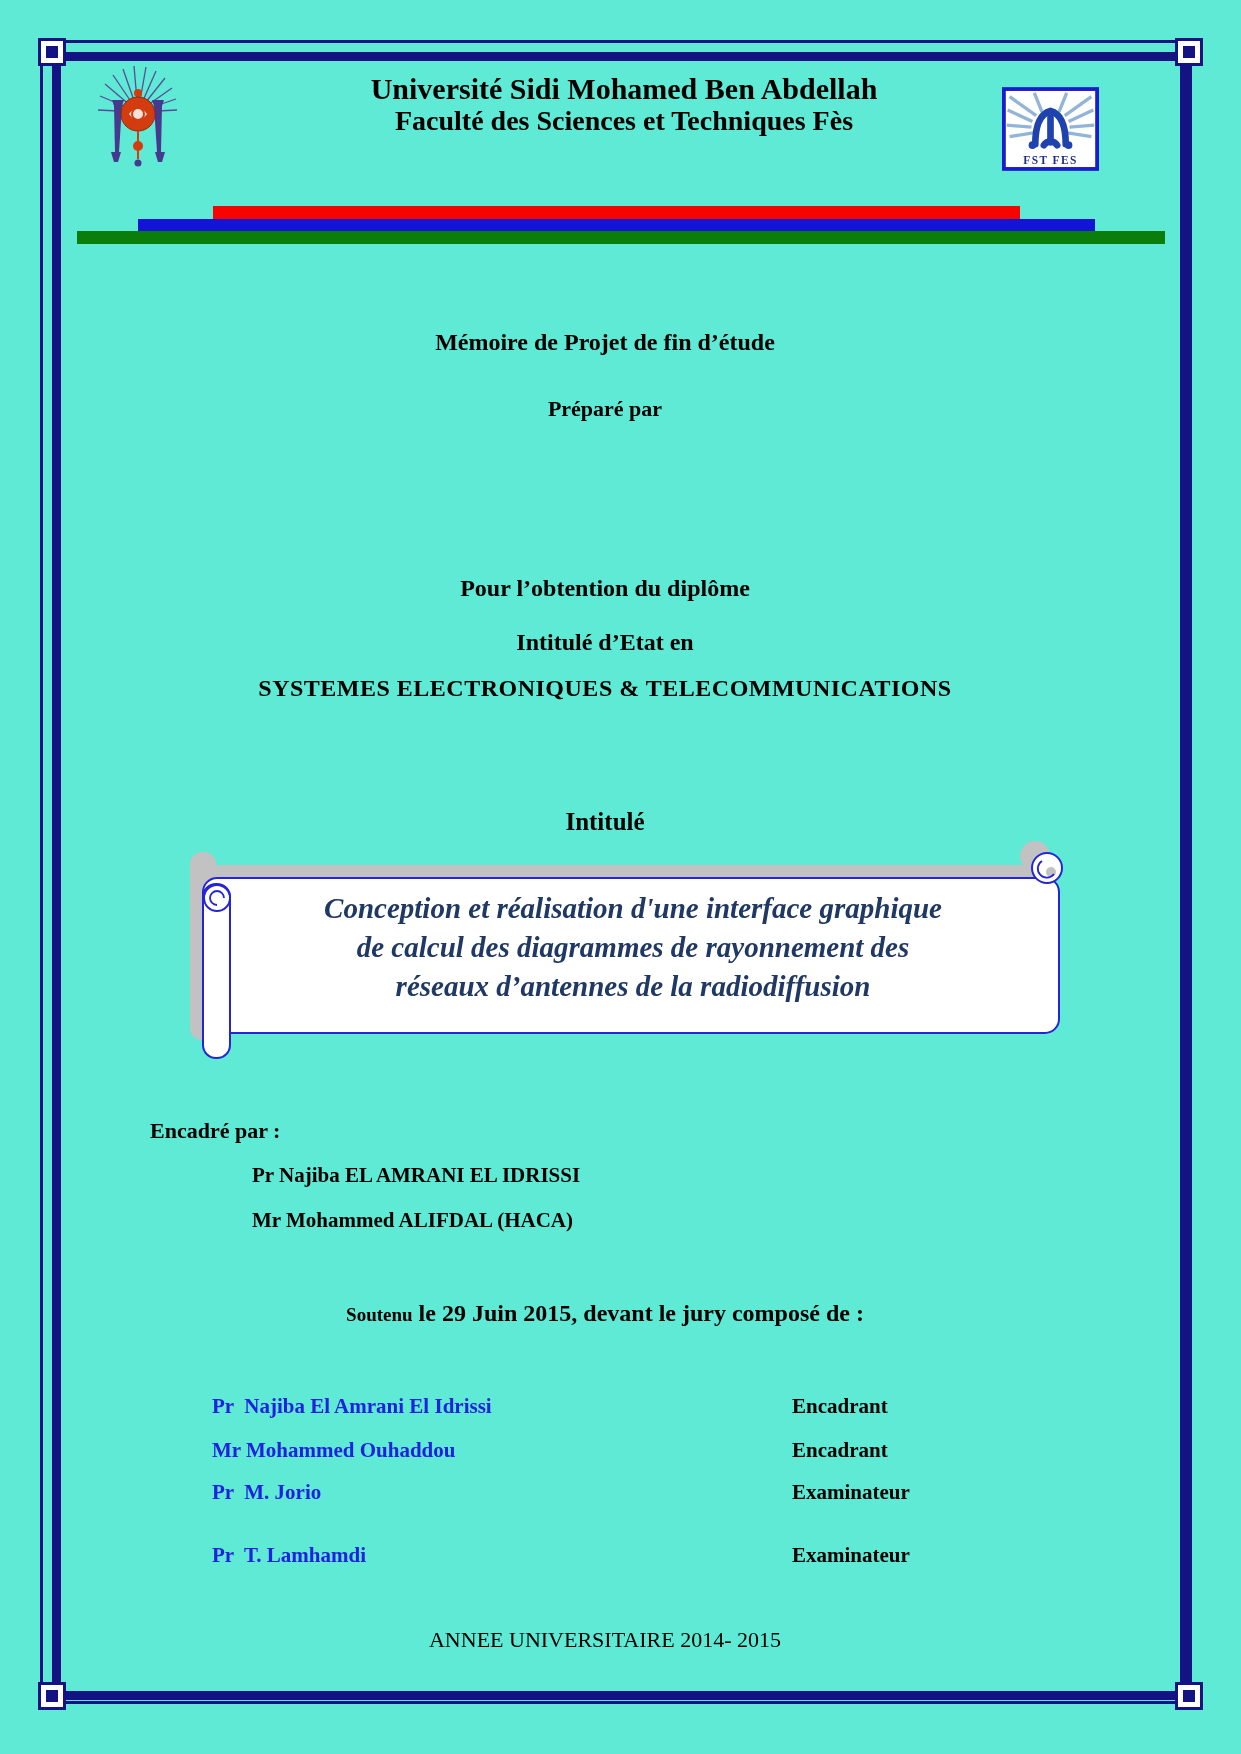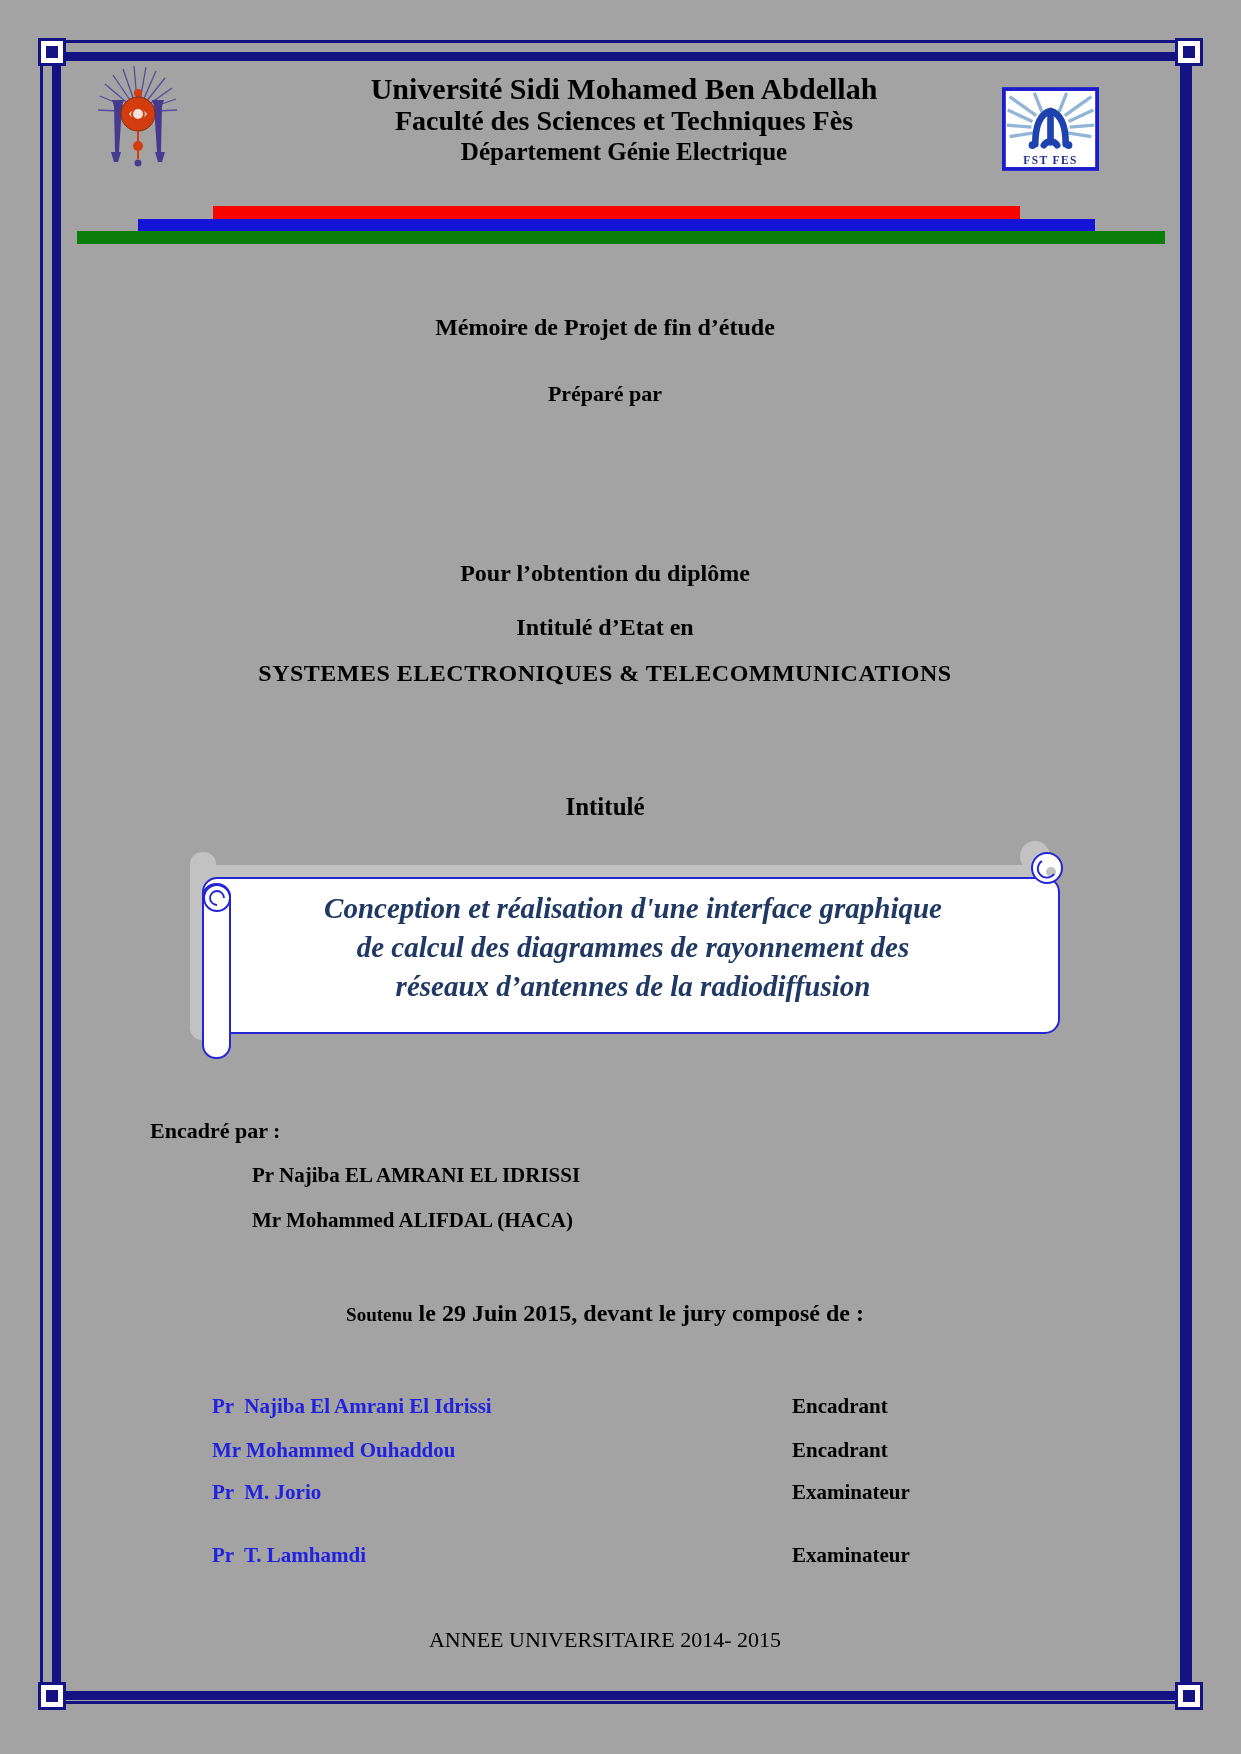--- a/index.html
+++ b/index.html
@@ -1,17 +1,17 @@
 <!DOCTYPE html>
 <html><head>
 <meta charset="utf-8">
 <style>
   html,body { margin:0; padding:0; background:#ffffff; }
   .page {
-    position:relative; width:1241px; height:1754px; background:#a3a3a3;
+    position:relative; width:1241px; height:1754px; background:#5eead4;
     font-family:"Liberation Serif", serif; color:#000; overflow:hidden;
   }
   
   .frame-outer {
     position:absolute; left:40px; top:40px; width:1152px; height:1664px;
     border:3px solid #131384; box-sizing:border-box;
   }
   .frame-inner {
     position:absolute; left:52px; top:52px; width:1137px; height:1648px;
     border:9px solid #131384; box-sizing:border-box;
@@ -34,21 +34,21 @@
   .hdr { position:absolute; left:194px; top:73px; width:860px; text-align:center; font-weight:bold; }
   .hdr-l1 { font-size:30px; line-height:32px; }
   .hdr-l2 { font-size:28px; line-height:32px; }
   .hdr-l3 { font-size:25px; line-height:30px; }
   
   .bar { position:absolute; }
   .bar.red   { left:213px; top:206px; width:807px;  height:14px; background:#f80400; }
   .bar.blue  { left:138px; top:219px; width:957px;  height:13px; background:#1414d6; }
   .bar.green { left:77px;  top:231px; width:1088px; height:13px; background:#0b7d0b; }
   
-  .cline { position:absolute; left:57px; width:1096px; text-align:center; font-weight:bold; }
+  .cline { position:absolute; left:57px; width:1096px; text-align:center; font-weight:bold;margin-top:15px; }
   .memoire   { top:312px; font-size:24px; line-height:30px; }
   .prepare   { top:379px; font-size:22px; line-height:30px; }
   .author    { top:475px; font-size:31px; line-height:40px; font-style:italic; }
   .diploma1  { top:558px; font-size:24px; line-height:30px; }
   .diploma2  { top:612px; font-size:24px; line-height:30px; }
   .program   { top:658px; font-size:24px; line-height:30px; letter-spacing:0.5px; }
   .entitled  { top:792px; font-size:25px; line-height:30px; }
   
   .scroll-shape { position:absolute; left:180px; top:836px; width:890px; height:232px; }
   .scroll-text {
@@ -109,21 +109,20 @@
     <path d="M33,48 q9,-12 18,0 q-9,12 -18,0" fill="#ffffff" opacity="0.85"></path>
     <circle cx="42" cy="48" r="6" fill="none" stroke="#d23c0e" stroke-width="2"></circle>
     <circle cx="42" cy="80" r="5" fill="#d23c0e"></circle>
     <path d="M42,65 v28" stroke="#d23c0e" stroke-width="2"></path>
     <circle cx="42" cy="97" r="3.5" fill="#463a8e"></circle>
   </svg>
 
   <div class="hdr">
     <div class="hdr-l1">Université Sidi Mohamed Ben Abdellah</div>
     <div class="hdr-l2">Faculté des Sciences et Techniques Fès</div>
-    <div class="hdr-l3">Département Génie Electrique</div>
   </div>
 
   <svg class="logo-right" viewBox="0 0 102 88">
     <rect x="2" y="2" width="98" height="84" fill="#ffffff" stroke="#1c1ccd" stroke-width="4"></rect>
     <g stroke="#7fa8cf" stroke-width="3.5" opacity="0.85">
       <line x1="36" y1="30" x2="8" y2="10"></line>
         <line x1="32" y1="36" x2="6" y2="24"></line>
       <line x1="31" y1="42" x2="5" y2="40"></line>
         <line x1="33" y1="48" x2="8" y2="52"></line>
       <line x1="66" y1="30" x2="94" y2="10"></line>

